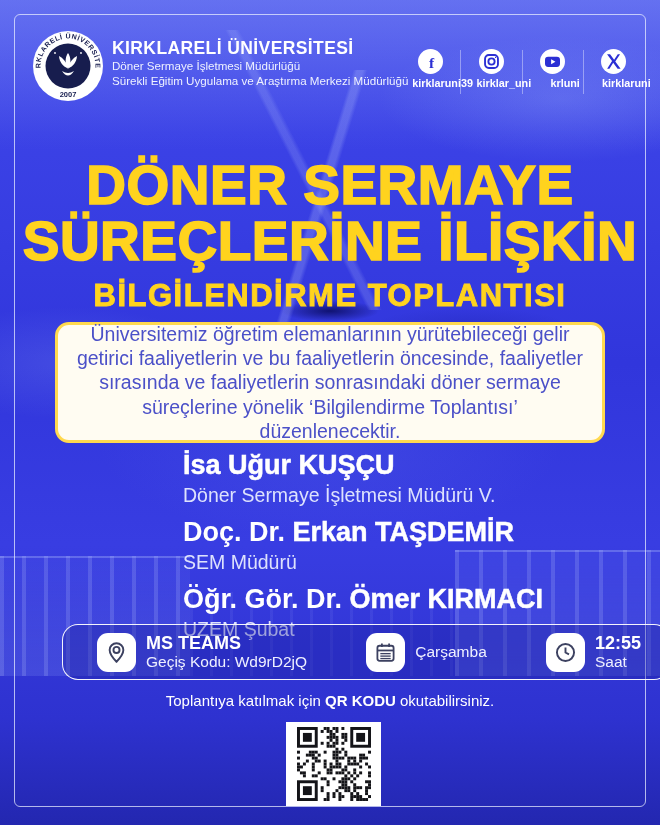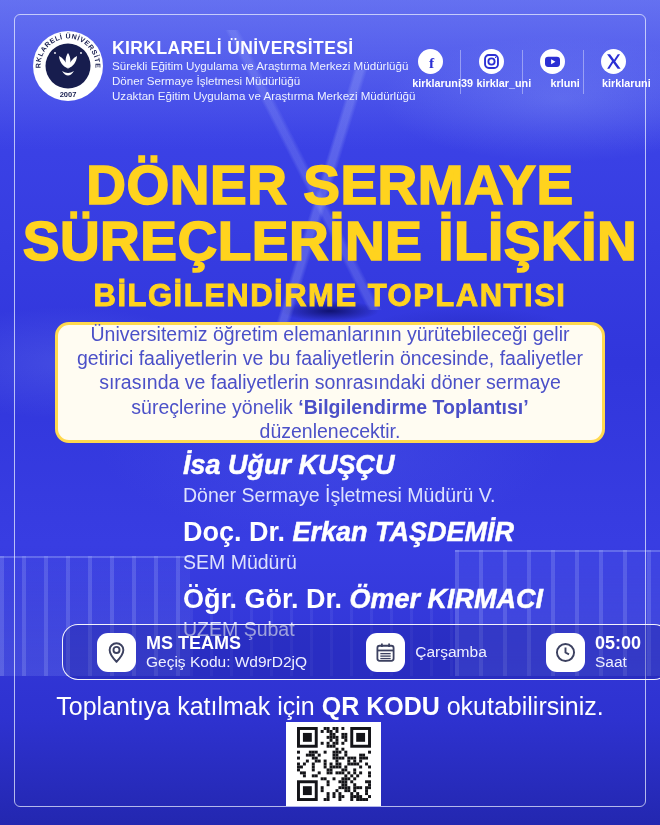--- a/index.html
+++ b/index.html
@@ -51,41 +51,41 @@
   
   .title{position:absolute;left:0;right:0;top:157px;text-align:center;color:#ffd31e;}
   .t-big{font-size:55px;line-height:1.02;font-weight:800;letter-spacing:.5px;-webkit-text-stroke:1.6px #ffd31e;}
   .t-small{font-size:31px;font-weight:800;letter-spacing:1.5px;margin-top:9px;-webkit-text-stroke:.9px #ffd31e;}
 
   
   .intro-box{position:absolute;left:55px;top:322px;width:550px;height:121px;
     background:#fffcf2;border:3px solid #ffd94f;border-radius:14px;
     display:flex;align-items:center;justify-content:center;padding:8px 14px;}
   .intro-text{font-size:19.5px;line-height:1.24;font-weight:500;color:#4b50c8;text-align:center;}
-  .intro-text b{font-weight:700;}
+  .intro-text b{font-weight:400;}
 
   
   .speakers{position:absolute;left:183px;top:451px;}
   .sp-name{font-size:27px;line-height:1.05;margin-bottom:6px;}
   .sp-prefix{font-weight:600;}
-  .sp-strong{font-weight:800;font-style:italic;-webkit-text-stroke:.5px #fff;}
+  .sp-strong{font-weight:800;-webkit-text-stroke:.5px #fff;}
   .sp-role{font-size:19.5px;font-weight:400;color:rgba(236,240,255,.92);margin-bottom:11px;line-height:1.1;}
 
   
   .details-bar{position:absolute;left:62px;top:624px;width:608px;height:56px;
     border:1.6px solid rgba(255,255,255,.95);border-radius:16px;
     background:rgba(24,27,152,.32);
     display:flex;align-items:center;justify-content:space-between;padding:0 28px 0 34px;}
   .d-item{display:flex;align-items:center;gap:10px;}
   .d-icon{width:39px;height:39px;border-radius:11px;background:#fff;display:flex;align-items:center;justify-content:center;flex:none;}
   .d-title{font-size:18px;font-weight:800;line-height:1.12;}
   .d-sub{font-size:15.5px;font-weight:400;line-height:1.12;color:#eef0ff;}
 
   
-  .footer-note{position:absolute;left:0;right:0;top:692px;text-align:center;font-size:25px;font-weight:400;}
+  .footer-note{position:absolute;left:0;right:0;top:692px;text-align:center;font-size:15px;font-weight:400;}
   .footer-note b{font-weight:800;}
   .qr-box{position:absolute;left:286px;top:722px;width:95px;height:84px;background:#fff;
     display:flex;align-items:center;justify-content:center;}
 </style>
 </head>
 <body>
 
 <div class="poster">
   <div class="backdrop"></div>
   <div class="arch-left"></div>
@@ -110,23 +110,22 @@
           <path d="M1,2 C4.5,0.5 8.5,-3.5 9,-10 C5,-8 2,-4 0.5,-0.5 Z"></path>
           <path d="M-6,5 C-2,7.5 2,7.5 6,5 C2,11 -2,11 -6,5 Z"></path>
           <circle cx="-13" cy="-13" r="0.9"></circle>
             <circle cx="13" cy="-13" r="0.9"></circle>
         </g>
       </svg>
     </div>
 
     <div class="header-text">
       <div class="uni-name">KIRKLARELİ ÜNİVERSİTESİ</div>
+      <div class="unit">Döner Sermaye İşletmesi Müdürlüğü</div>
       <div class="unit">Sürekli Eğitim Uygulama ve Araştırma Merkezi Müdürlüğü</div>
-      <div class="unit">Döner Sermaye İşletmesi Müdürlüğü</div>
-      <div class="unit">Uzaktan Eğitim Uygulama ve Araştırma Merkezi Müdürlüğü</div>
     </div>
 
     <div class="socials">
       <div class="social">
         <span class="circ">
           <svg viewBox="0 0 24 24" width="25" height="25">
               <text x="13" y="18" text-anchor="middle" font-size="15" font-weight="bold" font-family="Liberation Serif, serif" fill="#2b2fd4">f</text>
             </svg>
         </span>
         <span class="handle">kirklaruni39</span>
@@ -224,21 +223,21 @@
         </span>
       </div>
       <div class="d-item">
         <span class="d-icon">
           <svg viewBox="0 0 24 24" width="27" height="27" fill="none" stroke="#3c4160" stroke-width="1.7">
             <circle cx="12" cy="12" r="7.6"></circle>
             <path d="M12 7.6 V12 L15.1 13.6"></path>
           </svg>
         </span>
         <span>
-          <div class="d-title">05:00</div>
+          <div class="d-title">12:55</div>
           <div class="d-sub">Saat</div>
         </span>
       </div>
     </div>
 
     <div class="footer-note">
       <span>Toplantıya katılmak için </span><b>QR KODU</b><span> okutabilirsiniz.</span>
     </div>
 
     <div class="qr-box">

